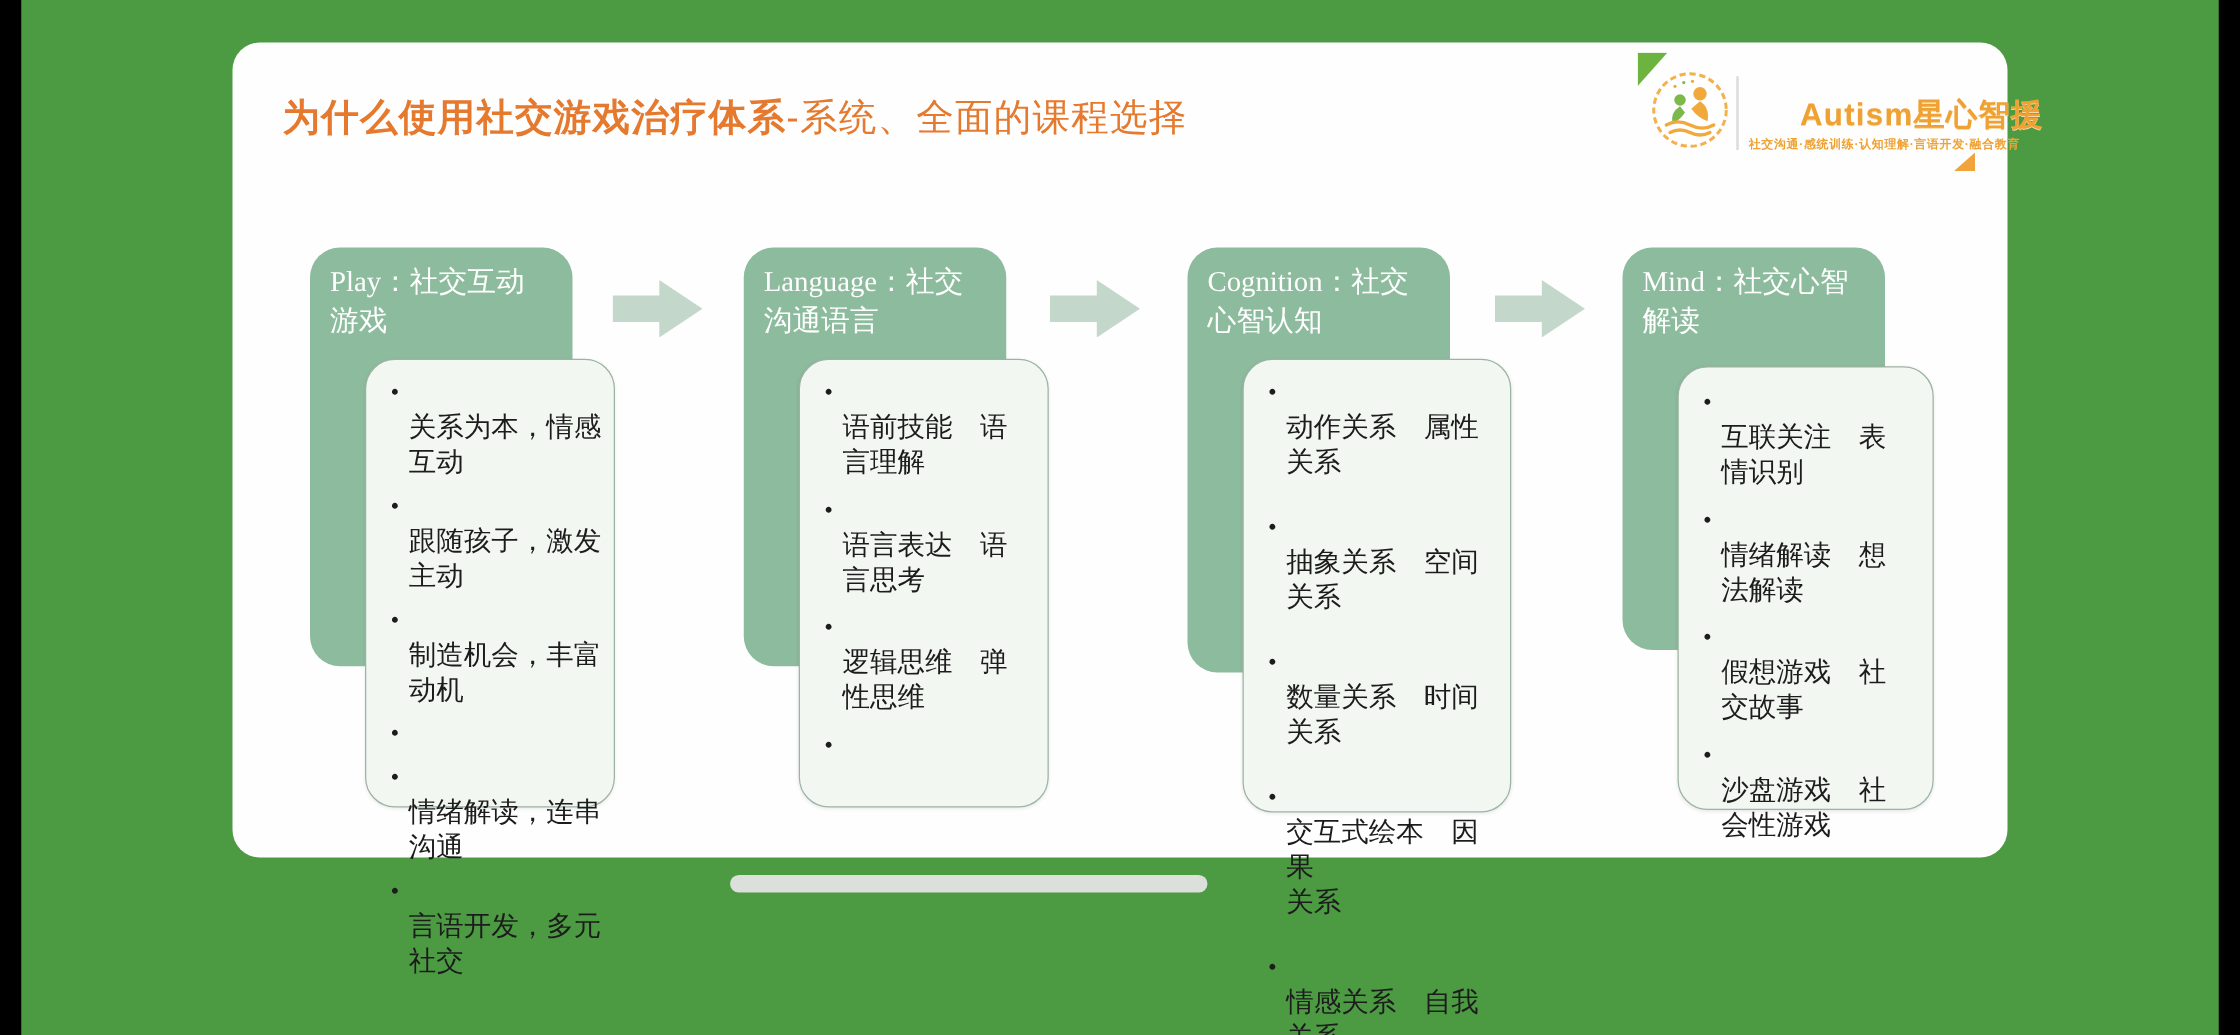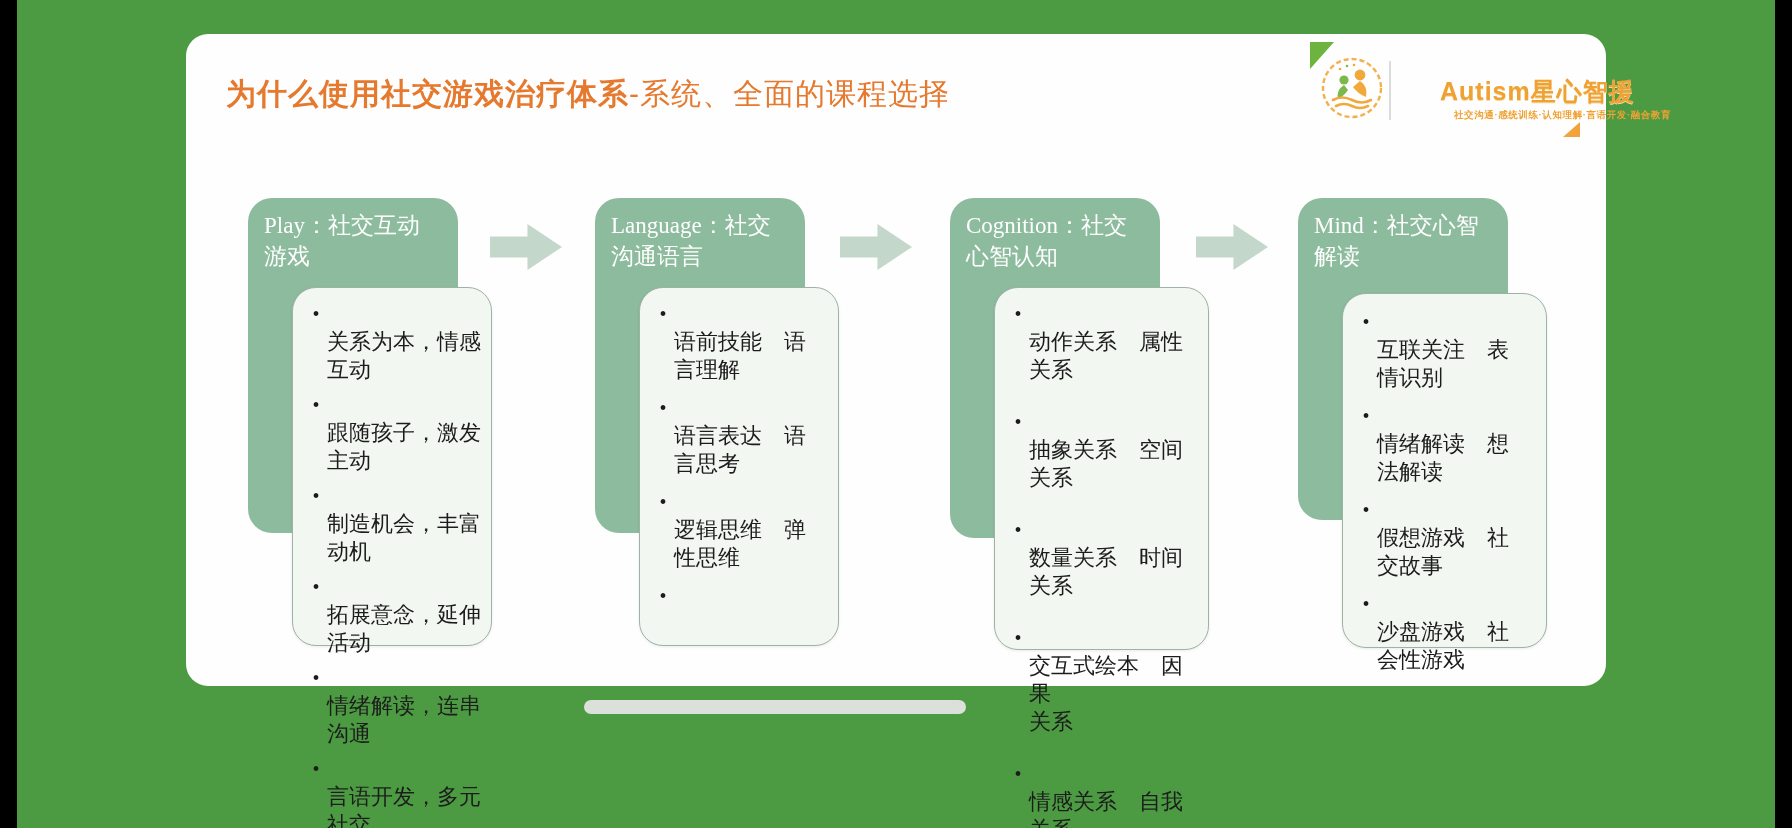--- a/index.html
+++ b/index.html
@@ -21,21 +21,21 @@
   .title .sub{font-weight:500;}
   
   .tri-green{position:absolute;left:1124px;top:8px;width:24px;height:27px;background:#6db33f;
     clip-path:polygon(0 0,100% 0,0 100%);}
   .tri-orange{position:absolute;left:1377px;top:88px;width:17px;height:15px;background:#f2a43c;
     clip-path:polygon(100% 0,100% 100%,0 100%);}
   .logo-circle{position:absolute;left:1134px;top:22px;width:64px;height:64px;}
   .logo-divider{position:absolute;left:1203px;top:27px;width:2px;height:59px;background:#dcdcdc;}
   .brand{position:absolute;left:1214px;top:41px;font-size:25px;font-weight:700;color:#efa233;
     letter-spacing:1px;white-space:nowrap;text-shadow:0 1px 0 #f6d9a0;margin-left:40px;}
-  .tagline{position:absolute;left:1268px;top:75px;font-size:9.5px;color:#efa233;
+  .tagline{position:absolute;left:1213px;top:75px;font-size:9.5px;color:#efa233;
     letter-spacing:.6px;white-space:nowrap;font-weight:700;}
   
   .flow{position:absolute;left:0;top:0;width:100%;height:100%;font-family:Liberation Serif, serif;}
   .column{position:absolute;top:164px;}
   .col1{left:62px;} .col2{left:409px;} .col3{left:764px;} .col4{left:1112px;}
   .ghead{
     position:absolute;left:0;top:0;width:210px;border-radius:24px;background:#8dbb9e;
     color:#fff;padding:12px 14px 0 16px;font-size:23px;line-height:31px;box-sizing:border-box;
   }
   .col1 .ghead{height:335px;} .col2 .ghead{height:335px;}
@@ -115,22 +115,20 @@
                 <span class="btxt">跟随孩子，激发
 主动</span>
               </li>
               <li class="bullet">
                 <span class="dot">•</span>
                 <span class="btxt">制造机会，丰富
 动机</span>
               </li>
               <li class="bullet">
                 <span class="dot">•</span>
-                <span class="btxt">拓展意念，延伸
-活动</span>
               </li>
               <li class="bullet">
                 <span class="dot">•</span>
                 <span class="btxt">情绪解读，连串
 沟通</span>
               </li>
               <li class="bullet">
                 <span class="dot">•</span>
                 <span class="btxt">言语开发，多元
 社交</span>

